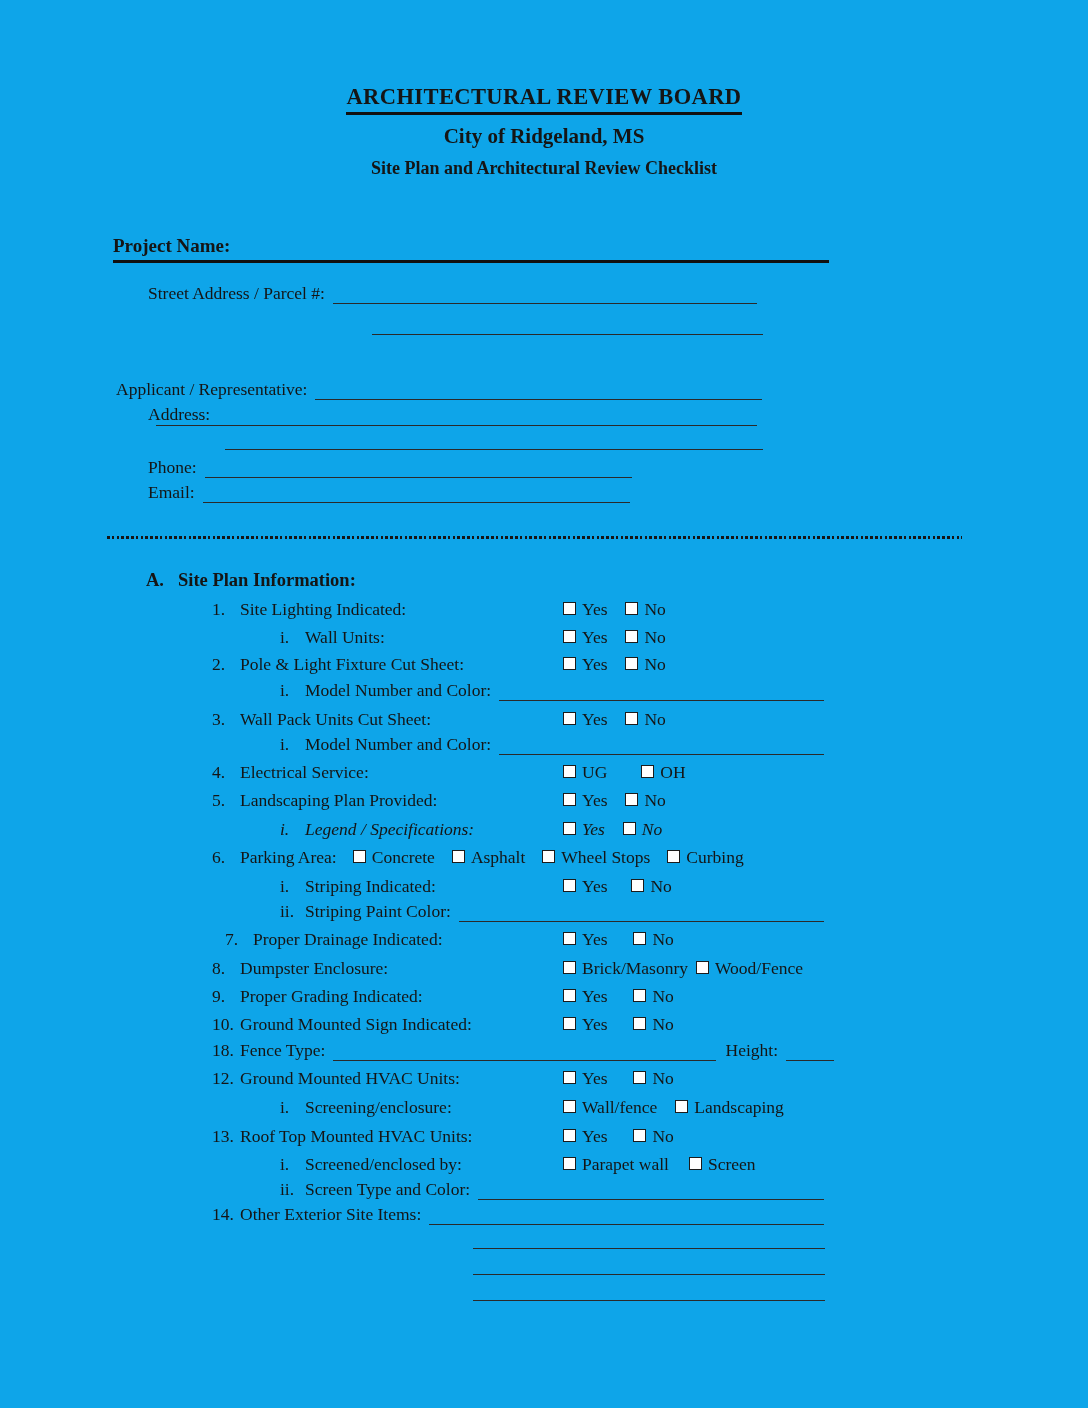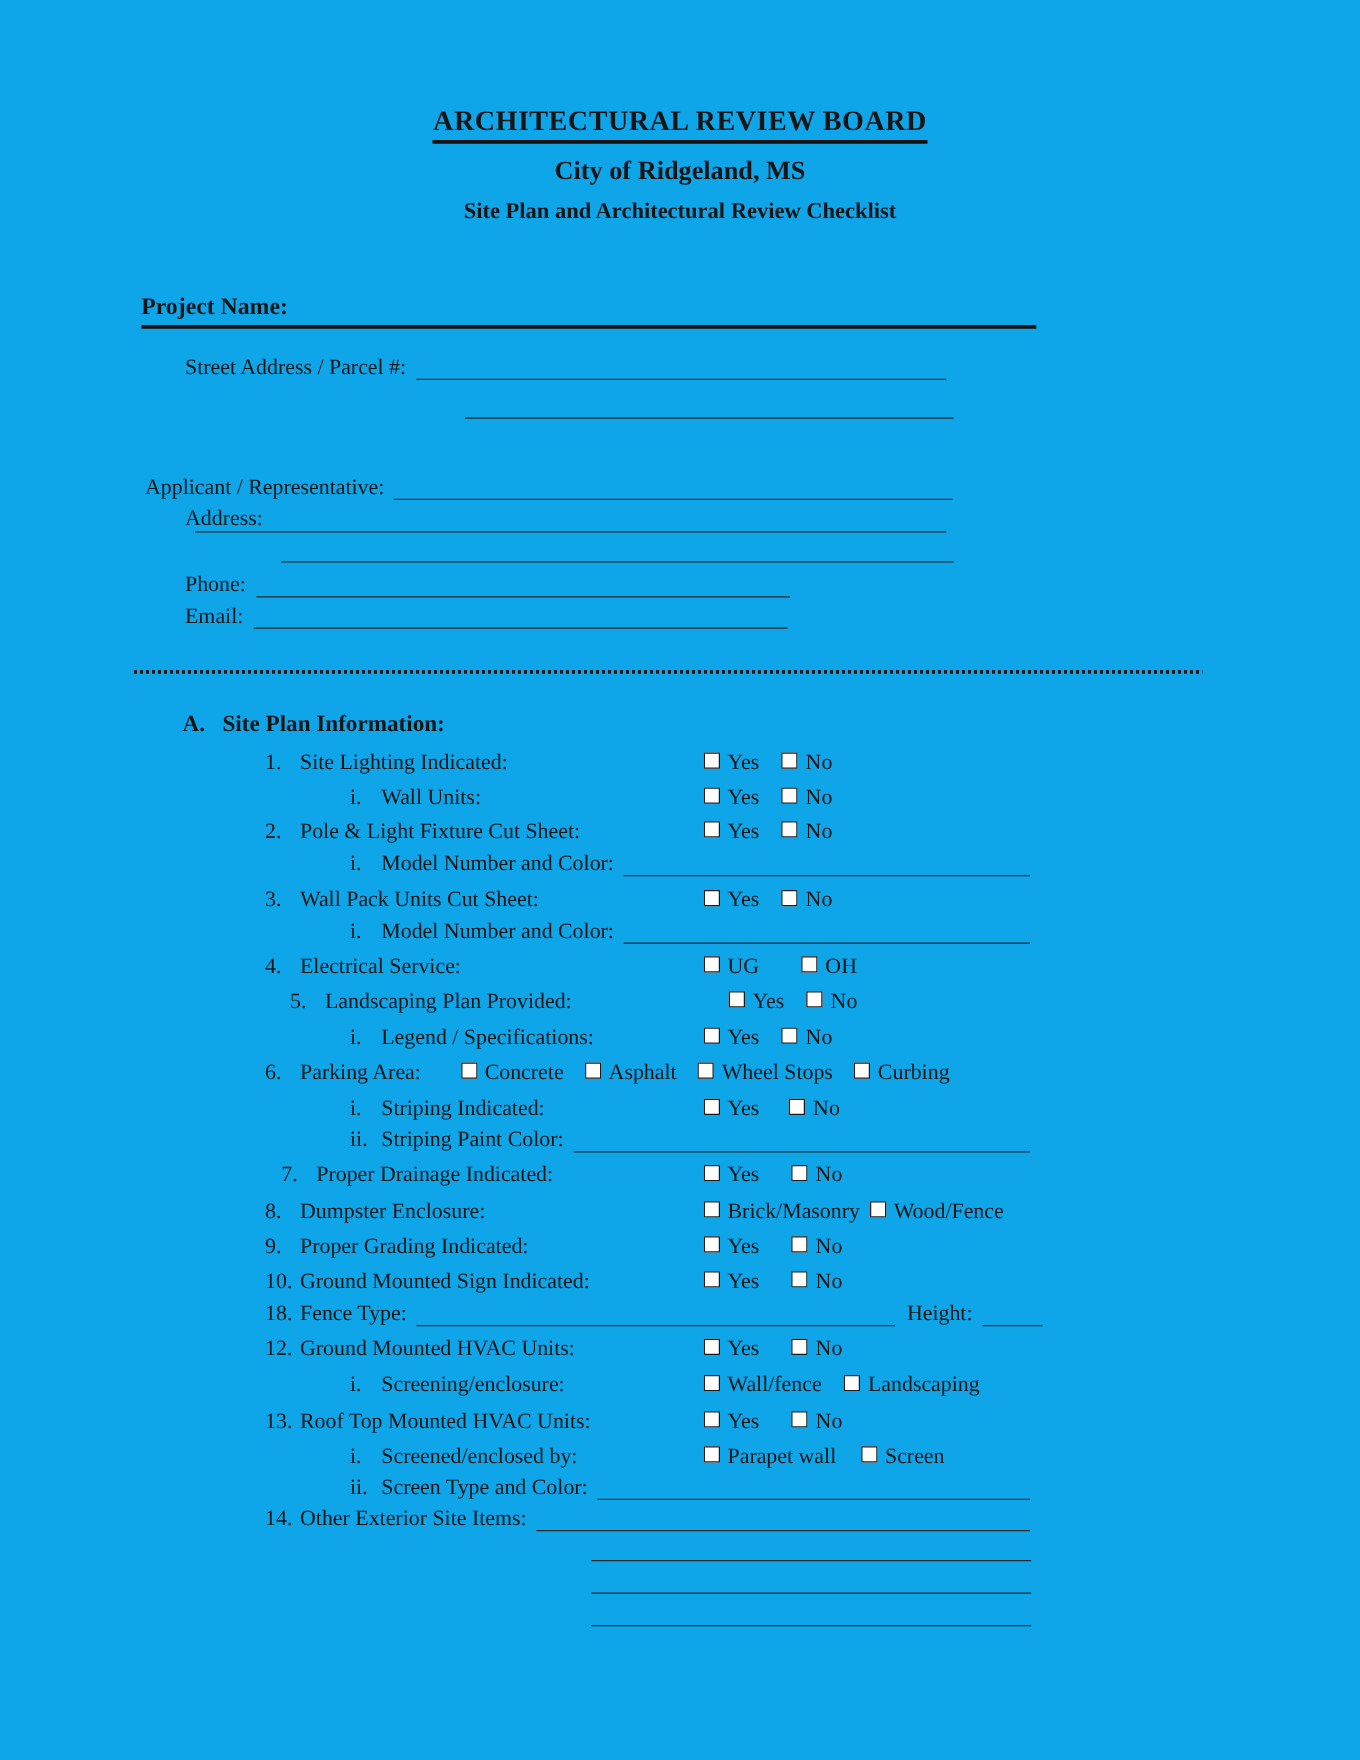--- a/index.html
+++ b/index.html
@@ -42,21 +42,21 @@
   .sec-head{position:absolute;top:570px;left:146px;font-size:18.5px;font-weight:bold;white-space:nowrap;}
   .sec-head .anum{display:inline-block;width:32px;}
   .crow{position:absolute;left:0;height:22px;font-size:17.5px;line-height:22px;white-space:nowrap;}
   .frow{display:flex;width:824px;}
   .frow-wide{width:834px;}
   .num{display:inline-block;}
   .n1{margin-left:212px;width:28px;}
   .n2{margin-left:280px;width:25px;}
   .ilabel{white-space:nowrap;}
   .opts{position:absolute;left:563px;top:0;}
-  .opts-inline{margin-left:32px;}
+  .opts-inline{margin-left:16px;}
   .opt{display:inline-block;}
   .opt + .opt{margin-left:18px;}
   .opts-inline .opt + .opt{margin-left:17px;}
   .cb{display:inline-block;width:11px;height:11px;border:1.5px solid #1c1c1c;margin-right:6px;background:#fff;}
   .fld{flex:1;border-bottom:1.5px solid #2a2a2a;margin-left:8px;}
   .fld2{width:48px;border-bottom:1.5px solid #2a2a2a;margin-left:8px;}
   .hlabel2{margin-left:10px;}
   .cont{position:absolute;left:473px;width:352px;height:8px;border-bottom:1.5px solid #2a2a2a;}
   .cont1{top:1240px;}
   .cont2{top:1266px;}
@@ -120,22 +120,22 @@
         <span class="ilabel">Model Number and Color:</span>
         <span class="fld"></span>
       </div>
       <div class="crow" style="top: 708px;"><span class="num n1">3.</span><span class="ilabel">Wall Pack Units Cut Sheet:</span><span class="opts"><span class="opt"><span class="cb"></span><span class="olabel">Yes</span></span><span class="opt"><span class="cb"></span><span class="olabel">No</span></span></span></div>
       <div class="crow frow" style="top: 733px;">
         <span class="num n2">i.</span>
         <span class="ilabel">Model Number and Color:</span>
         <span class="fld"></span>
       </div>
       <div class="crow" style="top: 761px;"><span class="num n1">4.</span><span class="ilabel">Electrical Service:</span><span class="opts"><span class="opt"><span class="cb"></span><span class="olabel">UG</span></span><span class="opt" style="margin-left: 34px;"><span class="cb"></span><span class="olabel">OH</span></span></span></div>
-      <div class="crow" style="top: 789px; margin-left: 20px;"><span class="num n1">5.</span><span class="ilabel">Landscaping Plan Provided:</span><span class="opts"><span class="opt"><span class="cb"></span><span class="olabel">Yes</span></span><span class="opt"><span class="cb"></span><span class="olabel">No</span></span></span></div>
-      <div class="crow" style="top: 818px;"><span class="num n2">i.</span><span class="ilabel">Legend / Specifications:</span><span class="opts"><span class="opt"><span class="cb"></span><span class="olabel">Yes</span></span><span class="opt"><span class="cb"></span><span class="olabel">No</span></span></span></div>
+      <div class="crow" style="top: 789px;"><span class="num n1">5.</span><span class="ilabel">Landscaping Plan Provided:</span><span class="opts"><span class="opt"><span class="cb"></span><span class="olabel">Yes</span></span><span class="opt"><span class="cb"></span><span class="olabel">No</span></span></span></div>
+      <div class="crow" style="top: 818px; font-style: italic;"><span class="num n2">i.</span><span class="ilabel">Legend / Specifications:</span><span class="opts"><span class="opt"><span class="cb"></span><span class="olabel">Yes</span></span><span class="opt"><span class="cb"></span><span class="olabel">No</span></span></span></div>
       <div class="crow" style="top: 846px;"><span class="num n1">6.</span><span class="ilabel">Parking Area:</span><span class="opts-inline"><span class="opt"><span class="cb"></span><span class="olabel">Concrete</span></span><span class="opt"><span class="cb"></span><span class="olabel">Asphalt</span></span><span class="opt"><span class="cb"></span><span class="olabel">Wheel Stops</span></span><span class="opt"><span class="cb"></span><span class="olabel">Curbing</span></span></span></div>
       <div class="crow" style="top: 875px;"><span class="num n2">i.</span><span class="ilabel">Striping Indicated:</span><span class="opts"><span class="opt"><span class="cb"></span><span class="olabel">Yes</span></span><span class="opt" style="margin-left: 24px;"><span class="cb"></span><span class="olabel">No</span></span></span></div>
       <div class="crow frow" style="top: 900px;">
         <span class="num n2">ii.</span>
         <span class="ilabel">Striping Paint Color:</span>
         <span class="fld"></span>
       </div>
       <div class="crow" style="top: 928px; padding-left: 13px;"><span class="num n1">7.</span><span class="ilabel">Proper Drainage Indicated:</span><span class="opts"><span class="opt"><span class="cb"></span><span class="olabel">Yes</span></span><span class="opt" style="margin-left: 26px;"><span class="cb"></span><span class="olabel">No</span></span></span></div>
       <div class="crow" style="top: 957px;"><span class="num n1">8.</span><span class="ilabel">Dumpster Enclosure:</span><span class="opts"><span class="opt"><span class="cb"></span><span class="olabel">Brick/Masonry</span></span><span class="opt" style="margin-left: 8px;"><span class="cb"></span><span class="olabel">Wood/Fence</span></span></span></div>
       <div class="crow" style="top: 985px;"><span class="num n1">9.</span><span class="ilabel">Proper Grading Indicated:</span><span class="opts"><span class="opt"><span class="cb"></span><span class="olabel">Yes</span></span><span class="opt" style="margin-left: 26px;"><span class="cb"></span><span class="olabel">No</span></span></span></div>

